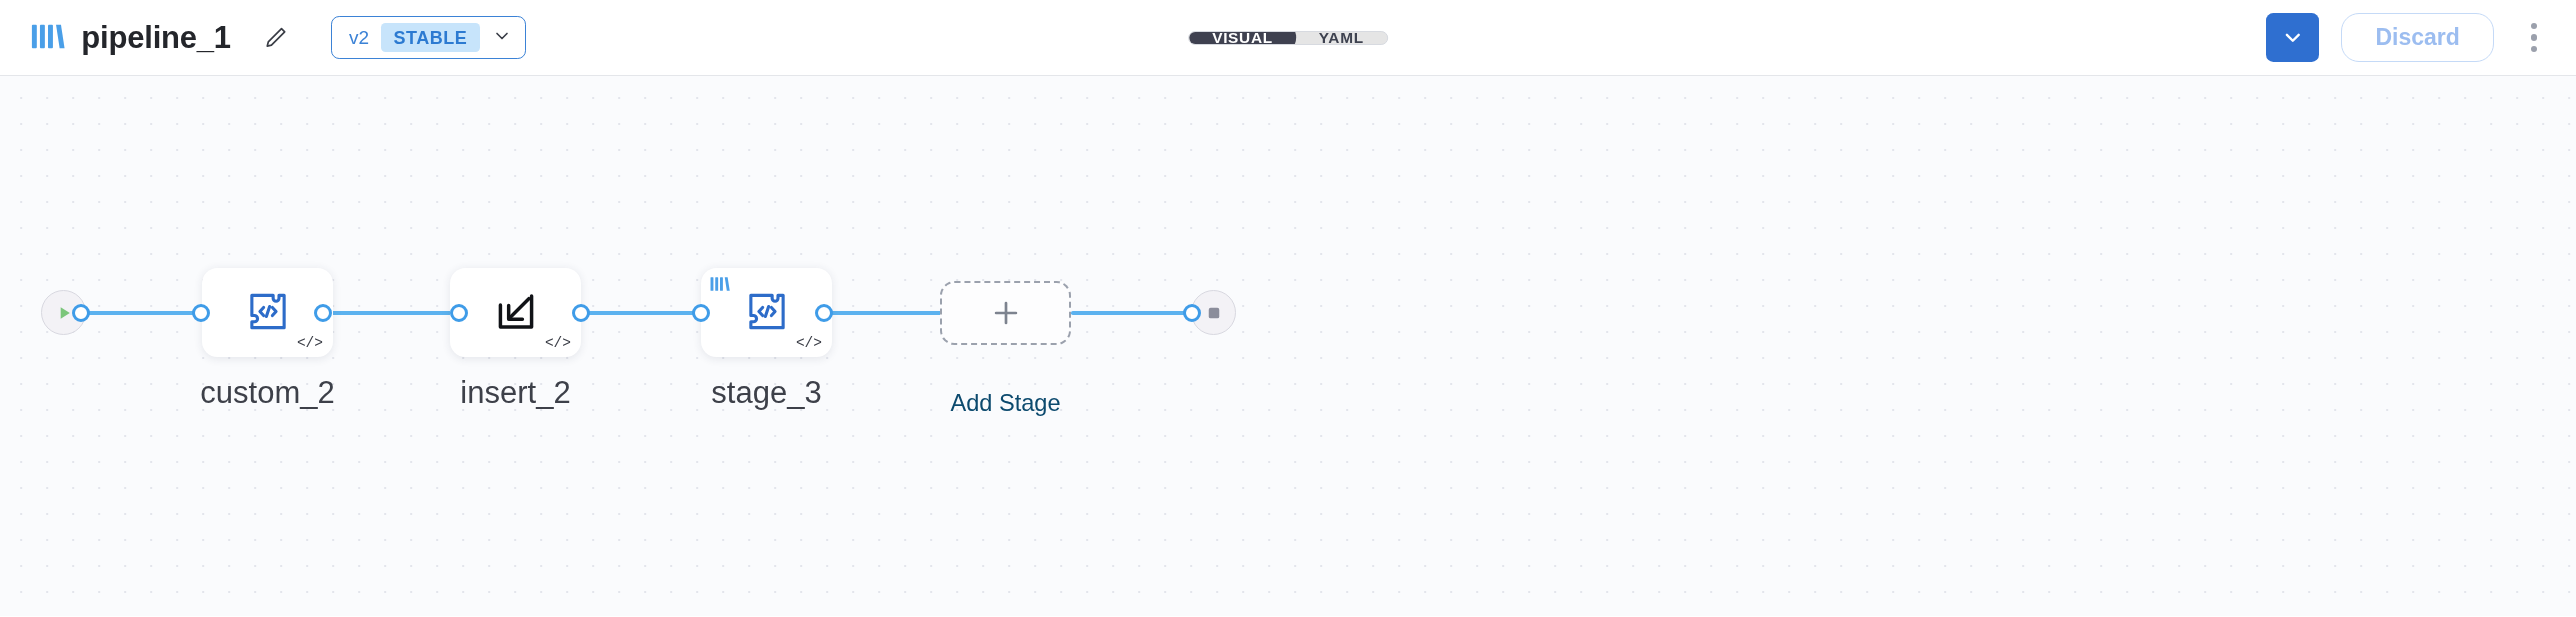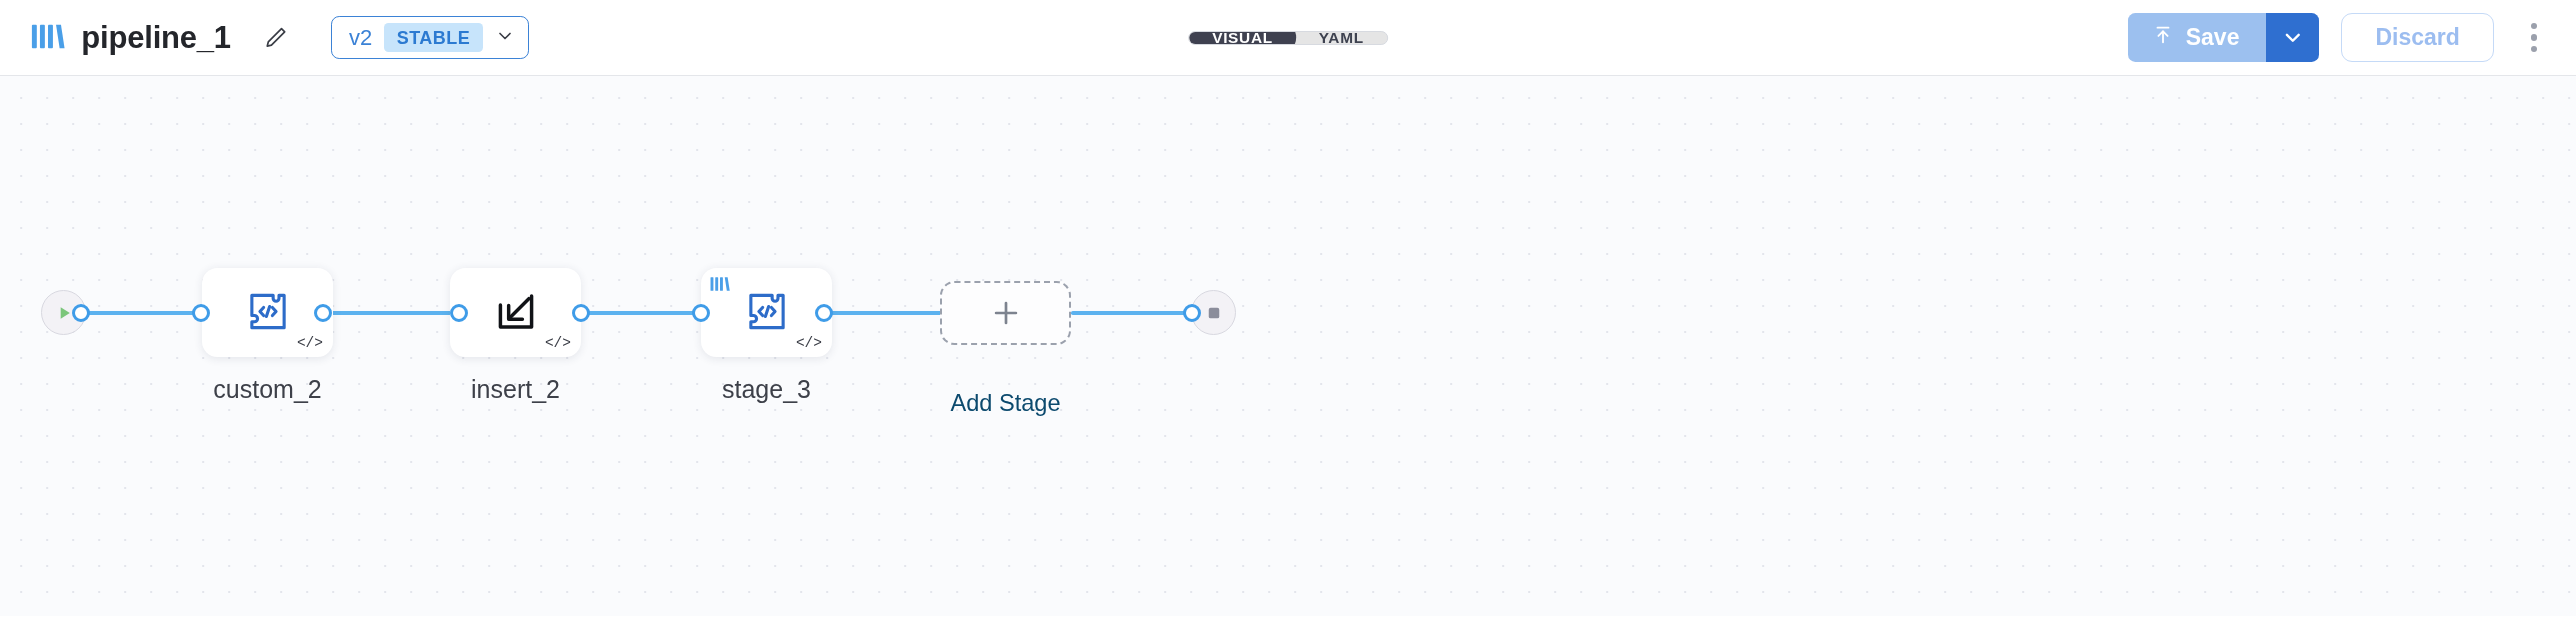--- a/index.html
+++ b/index.html
@@ -47,21 +47,21 @@
     align-items: center;
     gap: 11.8px;
     height: 43px;
     padding: 0 13.6px 0 17px;
     border: 1.5px solid #3b82d6;
     border-radius: 8.2px;
     background: #fff;
     cursor: pointer;
   }
   .version-num {
-    font-size: 22px;
+    font-size: 19px;
     color: #3b82d6;
     font-weight: normal;
     line-height: 1;
   }
   .version-badge {
     background: #c7e4fb;
     color: #2c7ad1;
     font-size: 18px;
     font-weight: bold;
     letter-spacing: 0.5px;
@@ -138,21 +138,21 @@
     height: 49px;
     display: flex;
     align-items: center;
     justify-content: center;
     cursor: pointer;
   }
   .discard-btn {
     height: 49px;
     padding: 0 33px;
     border: 1.4px solid #c5daf7;
-    border-radius: 11px;
+    border-radius: 18px;
     background: #fff;
     color: #9cbdf0;
     font-size: 23px;
     font-weight: bold;
     font-family: inherit;
     cursor: pointer;
     display: flex; align-items: center;
   }
   .kebab {
     width: 33px; height: 40px;
@@ -236,21 +236,21 @@
   }
   .stage-logo {
     position: absolute;
     left: 9px; top: 7.3px;
   }
   .stage-label {
     position: absolute;
     top: 107px;
     left: 50%;
     transform: translateX(-50%);
-    font-size: 25px;
+    font-size: 31px;
     color: #3d4049;
     white-space: nowrap;
   }
 
   
   .add-stage {
     position: absolute;
     width: 131px;
     height: 64px;
     border: 2.3px dashed #9ba1ad;
@@ -304,30 +304,20 @@
     </span>
   </div>
 
   <div class="view-toggle">
     <div class="view-toggle-opt active">VISUAL</div>
     <div class="view-toggle-opt">YAML</div>
   </div>
 
   <div class="actions">
     <div class="save-group">
-      <button class="save-btn">
-        <span>
-          <svg width="22" height="22" viewBox="0 0 24 24" fill="none" stroke="#ffffff" stroke-width="2" stroke-linecap="round" stroke-linejoin="round">
-            <line x1="6" y1="4" x2="18" y2="4"></line>
-            <line x1="12" y1="20" x2="12" y2="8"></line>
-            <polyline points="7 13 12 8 17 13"></polyline>
-          </svg>
-        </span>
-        <span>Save</span>
-      </button>
       <div class="save-caret">
         <svg width="23.6" height="23.6" viewBox="0 0 24 24" fill="none" stroke="#ffffff" stroke-width="2.4" stroke-linecap="round" stroke-linejoin="round">
           <polyline points="6 9 12 15 18 9"></polyline>
         </svg>
       </div>
     </div>
 
     <button class="discard-btn">Discard</button>
 
     <div class="kebab">

